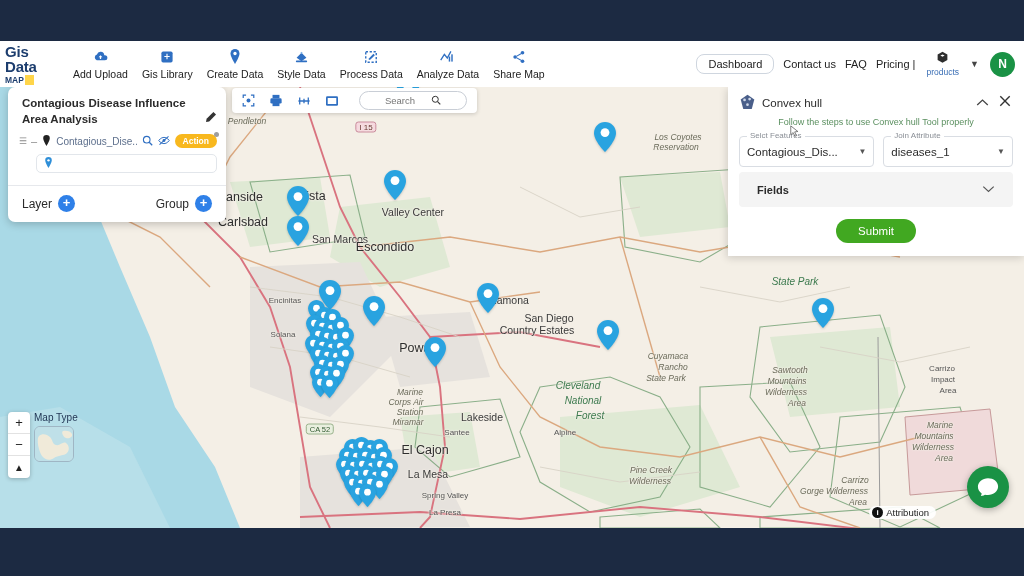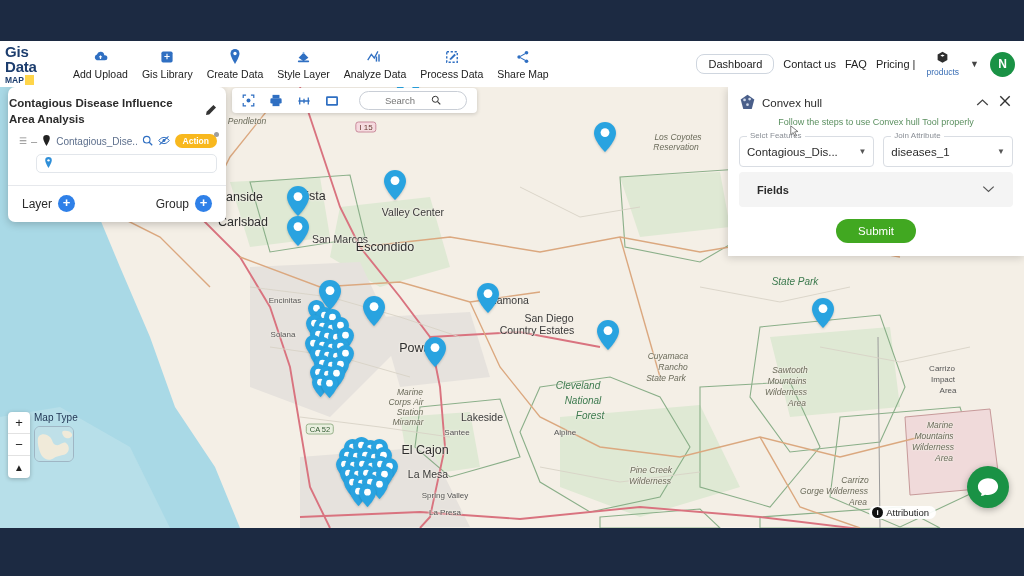--- a/index.html
+++ b/index.html
@@ -91,21 +91,21 @@
   .pin { position: absolute; width: 22px; height: 30px; }
   .pin svg { display:block; width:100%; height:100%; filter: drop-shadow(0 1px 1px rgba(0,0,0,.18)); }
   .pin.sm { width: 17px; height: 23px; }
 
   
   .layer-panel {
     position: absolute; top: 87px; left: 8px; width: 218px;
     background: #fff; border-radius: 7px; z-index: 30;
     box-shadow: 0 2px 8px rgba(0,0,0,.22); overflow: hidden;
   }
-  .lp-title-row { display: flex; align-items: center; padding: 9px 9px 7px 1px; }
+  .lp-title-row { display: flex; align-items: flex-end; padding: 9px 9px 7px 14px; }
   .lp-title {
     font-size: 11.5px; font-weight: bold; color: #2b2b2b; line-height: 1.35;
     flex: 1; padding-right: 6px;
   }
   .pencil { color: #333; font-size: 13px; cursor: pointer; padding-top:1px;}
   .lp-body { padding: 0 9px 2px 11px; }
   .layer-row { display: flex; align-items: center; gap: 5px; }
   .grip { color: #8a8a8a; font-size: 9px; letter-spacing: -1px; cursor: grab;}
   .minus { color: #8a8a8a; font-size: 11px; cursor: pointer;}
   .layer-pin { color: #222; font-size: 11px; }
@@ -295,40 +295,40 @@
       <span class="lbl">Create Data</span>
     </div>
     <div class="navitem">
       <span class="ico">
         <svg width="15" height="14" viewBox="0 0 20 20">
             <path fill="#2f6fc2" d="M3 11l7-7 7 7-7 5z"></path>
             <rect x="2" y="15" width="16" height="2.4" rx="1" fill="#2f6fc2"></rect>
             <path fill="#7fb2e8" d="M10 2.5l1.6 1.6-1.6 1.6-1.6-1.6z"></path>
           </svg>
       </span>
-      <span class="lbl">Style Layer</span>
+      <span class="lbl">Style Data</span>
+    </div>
+    <div class="navitem">
+      <span class="ico">
+        <svg width="14" height="14" viewBox="0 0 20 20">
+            <path fill="none" stroke="#2f6fc2" stroke-width="2" stroke-dasharray="3.2 2.4" d="M2.5 2.5h15v15h-15z"></path>
+            <path fill="#2f6fc2" d="M13.5 5.5l2 2-6.2 6.2-2.6.6.6-2.6z"></path>
+          </svg>
+      </span>
+      <span class="lbl">Process Data</span>
     </div>
     <div class="navitem">
       <span class="ico">
         <svg width="16" height="13" viewBox="0 0 22 16">
             <path fill="none" stroke="#2f6fc2" stroke-width="1.8" d="M1 13L6 5l4 5 5-9"></path>
             <rect x="12" y="8" width="2" height="7" fill="#2f6fc2"></rect>
             <rect x="15.5" y="5" width="2" height="10" fill="#2f6fc2"></rect>
           </svg>
       </span>
       <span class="lbl">Analyze Data</span>
-    </div>
-    <div class="navitem">
-      <span class="ico">
-        <svg width="14" height="14" viewBox="0 0 20 20">
-            <path fill="none" stroke="#2f6fc2" stroke-width="2" stroke-dasharray="3.2 2.4" d="M2.5 2.5h15v15h-15z"></path>
-            <path fill="#2f6fc2" d="M13.5 5.5l2 2-6.2 6.2-2.6.6.6-2.6z"></path>
-          </svg>
-      </span>
-      <span class="lbl">Process Data</span>
     </div>
     <div class="navitem">
       <span class="ico">
         <svg width="14" height="14" viewBox="0 0 20 20">
             <circle cx="15" cy="4" r="2.6" fill="#2f6fc2"></circle>
             <circle cx="15" cy="16" r="2.6" fill="#2f6fc2"></circle>
             <circle cx="4.5" cy="10" r="2.6" fill="#2f6fc2"></circle>
             <path stroke="#2f6fc2" stroke-width="1.5" d="M6.8 8.8L12.8 5.3M6.8 11.2l6 3.5"></path>
           </svg>
       </span>

